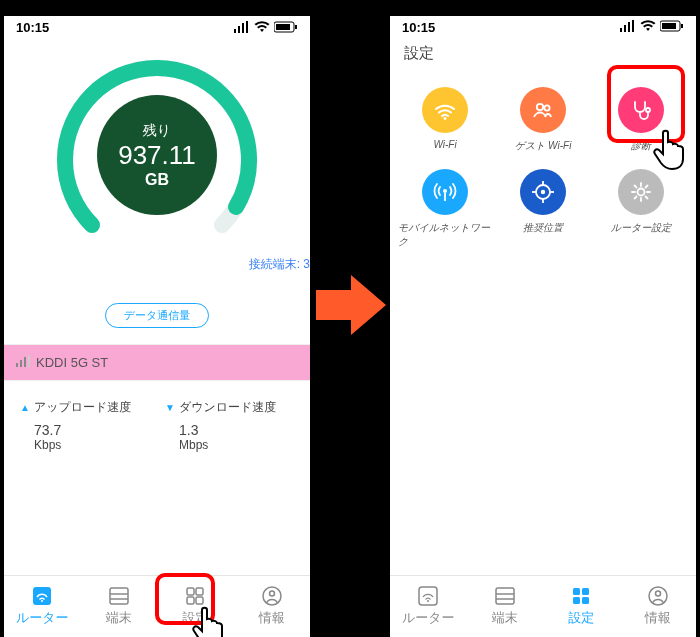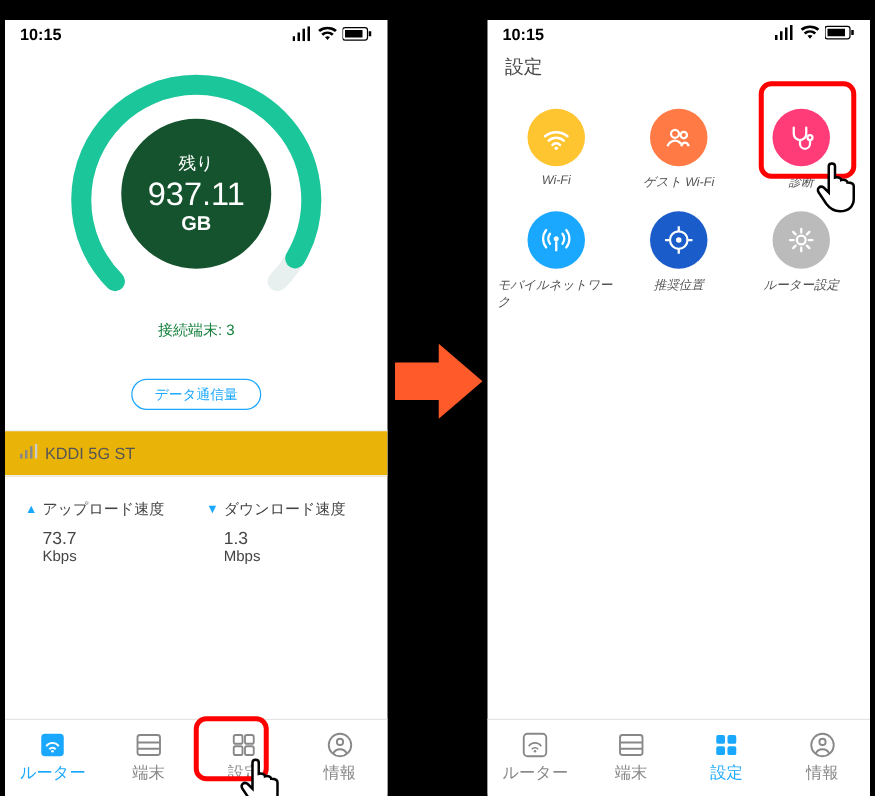--- a/index.html
+++ b/index.html
@@ -61,33 +61,33 @@
     width:120px; height:120px; margin-left:-60px; margin-top:-60px;
     background:#14532d; border-radius:50%;
     color:#fff; display:flex; flex-direction:column;
     align-items:center; justify-content:center;
   }
   .gauge-center .lbl { font-size:14px; }
   .gauge-center .val { font-size:26px; font-weight:400; }
   .gauge-center .unit { font-size:16px; font-weight:600; }
 
   .connected {
-    text-align:center; font-size:12px; color:#15803d; margin-top: -14px;
+    text-align:right; font-size:12px; color:#3b82f6; margin-top: -14px;
   }
 
   .data-btn {
     display:block; margin:30px auto 16px;
     border:1px solid #1aa8ff; color:#1aa8ff;
     background:#fff; border-radius:16px;
     padding:4px 18px; font-size:11px;
   }
 
   .carrier-bar {
     border-top:1px solid #eee; border-bottom:1px solid #eee;
-    background:#eab308;
+    background:#f9a8d4;
     padding:10px 12px; font-size:13px; color:#555;
     display:flex; align-items:center; gap:6px;
   }
 
   .speeds {
     display:flex; padding:18px 8px 8px; font-size:12px; color:#444;
   }
   .speed { flex:1; padding:0 8px; }
   .speed .lbl { display:flex; align-items:center; gap:4px; white-space:nowrap; }
   .speed .num { font-size:14px; margin-top:6px; padding-left:14px; }

